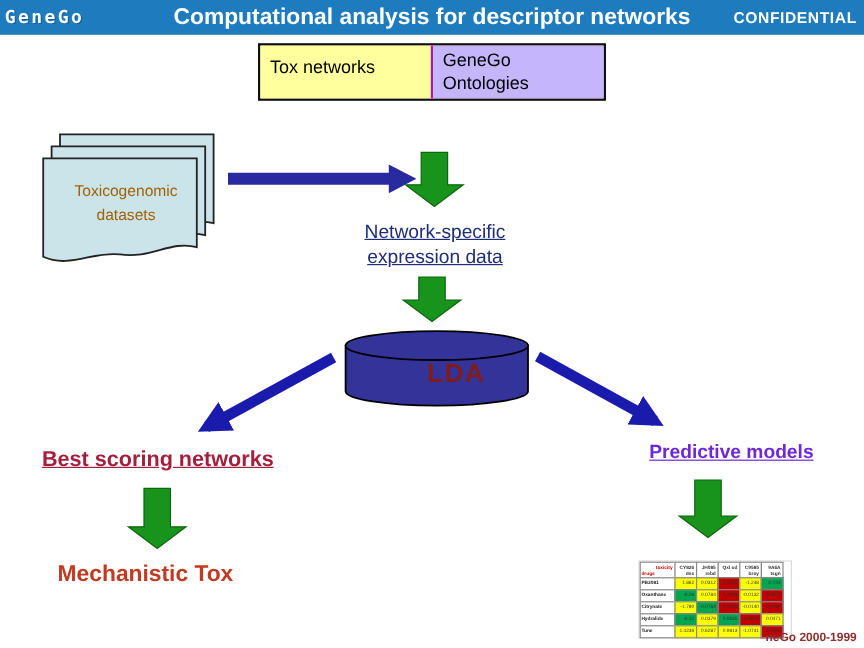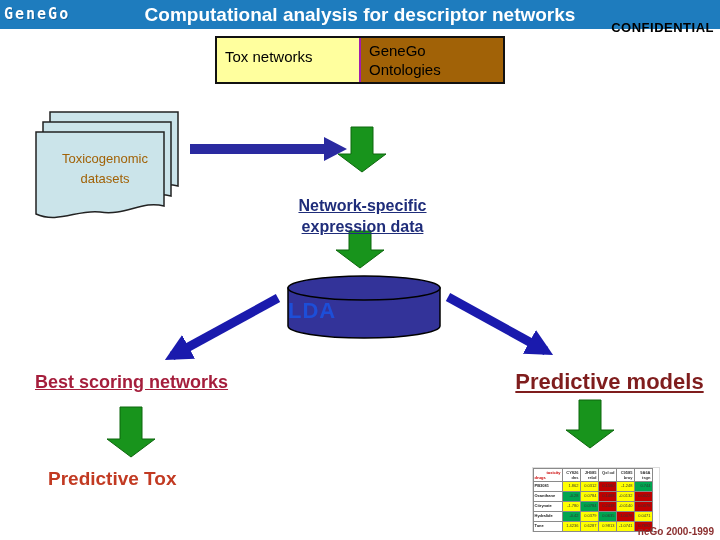--- a/index.html
+++ b/index.html
@@ -12,60 +12,60 @@
   .logo{
     position:absolute;left:4px;top:5px;
     font-family:"DejaVu Sans Mono",monospace;font-weight:bold;font-size:15px;
     color:#ffffff;letter-spacing:2px;text-shadow:1px 1px 0 #15629c;
   }
   .slide-title{
     position:absolute;left:0;right:0;top:4px;text-align:center;
     color:#ffffff;font-weight:bold;font-size:19px;
   }
   .confidential{
-    position:absolute;right:6px;top:20px;
-    color:#000000;font-weight:bold;font-size:13px;letter-spacing:0.5px;
+    position:absolute;right:6px;top:7px;
+    color:#ffffff;font-weight:bold;font-size:13px;letter-spacing:0.5px;
   }
   
   .prebuilt-box{position:absolute;left:215px;top:36px;width:286px;border:2px solid #111;}
   .prebuilt-header{
     height:32px;line-height:32px;background:#c6dfe6;border-bottom:2px solid #111;
     font-size:15px;color:#000;padding-left:8px;
   }
   .prebuilt-row{display:flex;height:44px;}
   .cell-tox{
     width:144px;background:#ffff9e;border-right:2px solid #a21caf;
     font-size:15px;color:#000;padding:10px 0 0 8px;box-sizing:border-box;
   }
-  .cell-onto{flex:1;background:#a16207;font-size:15px;color:#000;padding:3px 0 0 8px;}
+  .cell-onto{flex:1;background:#c4b5fd;font-size:15px;color:#000;padding:3px 0 0 8px;}
   .cell-onto span{display:inline-block;width:90px;line-height:19px;}
   
   .docs-svg{position:absolute;left:30px;top:105px;}
   .datasets-label{
     position:absolute;left:45px;top:149px;width:120px;text-align:center;
     font-size:13px;line-height:20px;color:#a16207;
   }
   
   .shape-layer{position:absolute;left:0;top:0;pointer-events:none;}
   
   .network-label{
     position:absolute;left:270px;top:183px;width:185px;text-align:center;
-    font-size:16px;line-height:21px;font-weight:bold;color:#1f2d7a;text-decoration:underline;margin-top:12px;
+    font-size:16px;line-height:21px;font-weight:normal;color:#1f2d7a;text-decoration:underline;
   }
   .lda-label{
-    position:absolute;left:288px;top:298px;width:152px;
-    font-size:22px;font-weight:bold;color:#1d4ed8;letter-spacing:1px;
+    position:absolute;left:288px;top:298px;width:152px;text-align:center;
+    font-size:22px;font-weight:bold;color:#7f1d1d;letter-spacing:1px;padding-left:16px;
   }
   .best-label{
     position:absolute;left:35px;top:372px;
     font-size:18px;font-weight:bold;color:#a51e3c;text-decoration:underline;
   }
   .predictive-label{
     position:absolute;left:512px;top:369px;width:195px;text-align:center;
-    font-size:22px;font-weight:bold;color:#7f1d1d;text-decoration:underline;
+    font-size:16px;font-weight:bold;color:#6d28d9;text-decoration:underline;
   }
   .mechanistic-label{
     position:absolute;left:48px;top:468px;
     font-size:19px;font-weight:bold;color:#c23a22;
   }
   
   .thumb-table{
     position:absolute;left:533px;top:468px;width:126px;background:#fff;
     box-shadow:0 0 0 1px #ddd;
   }
@@ -139,21 +139,21 @@
 
     <polygon fill="#18941c" stroke="#0d660d" stroke-width="1" points="120,407 142,407 142,439 155,439 131,457 107,439 120,439"></polygon>
 
     <polygon fill="#18941c" stroke="#0d660d" stroke-width="1" points="579,400 601,400 601,430 614,430 590,448 566,430 579,430"></polygon>
   </svg>
 
   <div class="network-label">Network-specific expression data</div>
   <div class="lda-label">LDA</div>
   <div class="best-label">Best scoring networks</div>
   <div class="predictive-label">Predictive models</div>
-  <div class="mechanistic-label">Predictive Tox</div>
+  <div class="mechanistic-label">Mechanistic Tox</div>
 
   <div class="thumb-table">
       <div class="trow thead">
         <div class="tcell corner">
           <span class="c-top">toxicity</span>
           <span class="c-bottom">drugs</span>
         </div>
         <div class="tcell tdata" style="height: 14px; background: rgb(255, 255, 255);">CY826 dns</div>
         <div class="tcell tdata" style="height: 14px; background: rgb(255, 255, 255);">JH085 rebd</div>
         <div class="tcell tdata" style="height: 14px; background: rgb(255, 255, 255);">Qxl od</div>

